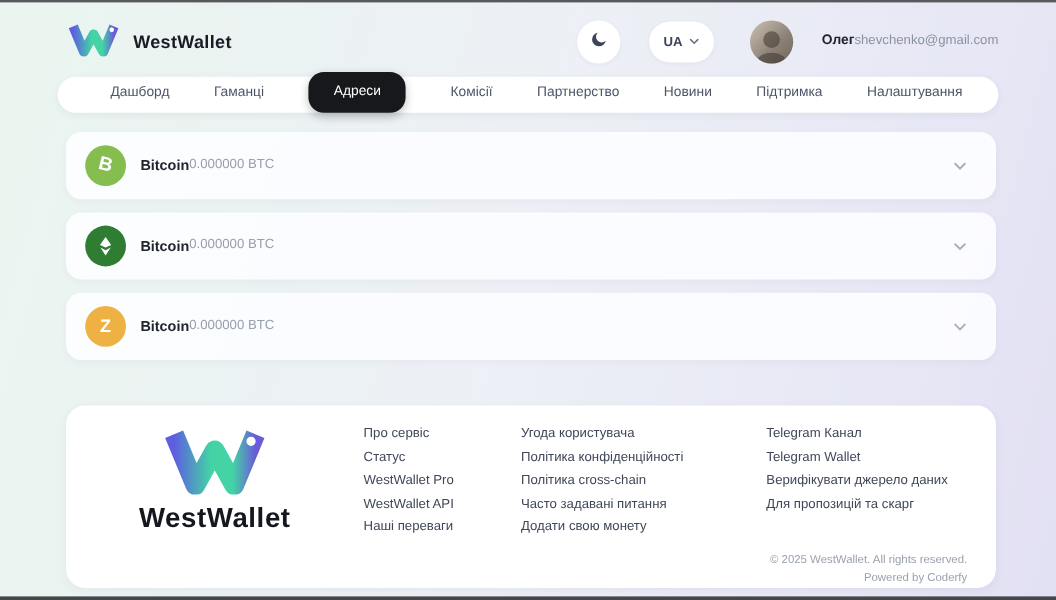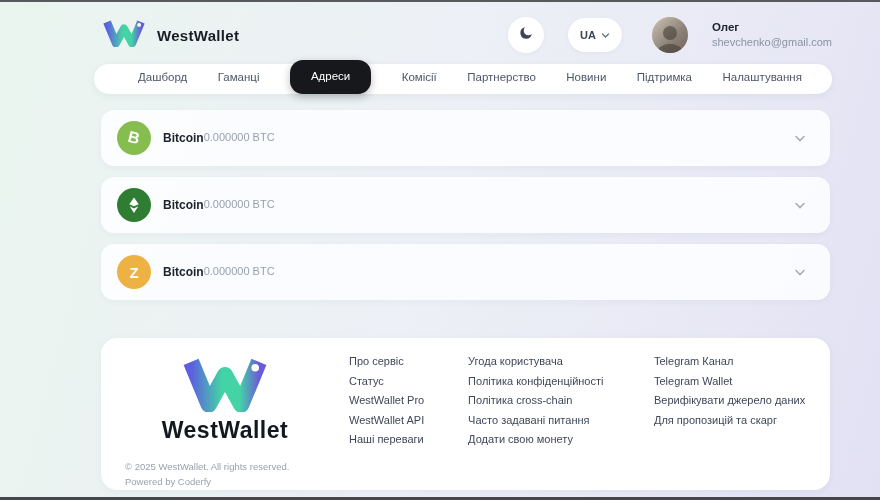--- a/index.html
+++ b/index.html
@@ -4,32 +4,32 @@
 <style>
   * { margin:0; padding:0; box-sizing:border-box; }
   html,body { width:880px; height:500px; overflow:hidden; }
   body {
     font-family:"Liberation Sans", sans-serif;
     background:linear-gradient(105deg,#eaf5ef 0%,#edf0f6 48%,#e7e7f5 82%,#e2e0f3 100%);
     border-top:2px solid #58595c;
     border-bottom:3px solid #45464a;
     position:relative;
   }
-  .page { padding-top:13px;margin-left:46px; }
+  .page { padding-top:13px; }
 
   
   .header { display:flex; align-items:center; margin:0 48px 0 55px; height:40px; }
   .brand { display:flex; align-items:center; gap:10px; }
   .brand-text { font-size:15px; font-weight:700; color:#171c26; letter-spacing:.3px; }
   .header-right { margin-left:auto; display:flex; align-items:center; gap:24px; }
   .icon-btn { width:36px; height:36px; border-radius:50%; background:#fff; display:flex; align-items:center; justify-content:center; box-shadow:0 1px 4px rgba(50,60,100,.06); cursor:pointer; }
   .lang-btn { height:34px; border-radius:17px; background:#fff; display:flex; align-items:center; gap:5px; padding:0 12px; font-size:11px; font-weight:700; color:#3d4456; box-shadow:0 1px 4px rgba(50,60,100,.06); cursor:pointer; }
   .avatar { width:36px; height:36px; border-radius:50%; background:linear-gradient(135deg,#cdc2b2 0%,#8c8177 60%,#6e655b 100%); overflow:hidden; position:relative; flex:0 0 auto; margin-left:6px; }
   .avatar svg { position:absolute; bottom:-2px; left:0; }
-  .user-meta { display:flex; flex-direction:column; justify-content:center; line-height:1.35; }
+  .user-meta { display:flex; justify-content:center; line-height:1.35; }
   .user-name { font-size:11.5px; font-weight:700; color:#20242e; }
   .user-email { font-size:11px; color:#8a93a3; }
 
   
   .tabbar { margin:9px 48px 0 48px; height:30px; background:#fff; border-radius:16px;
     display:flex; align-items:center; justify-content:space-between; padding:0 30px 4px 44px;
     box-shadow:0 2px 8px rgba(40,50,90,.06); overflow:visible; }
   .tab { font-size:11.5px; color:#4d5668; white-space:nowrap; cursor:pointer; }
   .tab.active { background:#17181c; color:#fff; padding:11px 21px; border-radius:13px; line-height:1; box-shadow:0 3px 8px rgba(0,0,0,.25); }
 
@@ -49,21 +49,21 @@
   .footer-card { margin:38px 50px 0 55px; height:152px; background:#fff; border-radius:16px;
     padding:14px 24px 8px; box-shadow:0 2px 8px rgba(40,50,90,.05); }
   .footer-top { display:flex; }
   .f-logo { width:200px; flex:0 0 auto; display:flex; flex-direction:column; align-items:center; padding-top:4px; }
   .f-logo-text { font-size:23px; font-weight:600; color:#13171e; letter-spacing:.5px; margin-top:1px; }
   .f-col { font-size:11px; color:#3f4758; }
   .f-col a { display:block; color:#3f4758; text-decoration:none; line-height:19.5px; cursor:pointer; }
   .f-col.c1 { width:141px; margin-left:24px; }
   .f-col.c2 { width:220px; }
   .f-col.c3 { width:180px; }
-  .f-bottom { text-align:left; margin-top:9px; line-height:1.6; }
+  .f-bottom { text-align:right; margin-top:9px; line-height:1.6; }
   .f-copy, .f-powered { font-size:9.5px; color:#9aa1ae; }
 </style>
 </head>
 <body>
 
 <div class="page">
 
   <div class="header">
     <div class="brand">
       <span>

